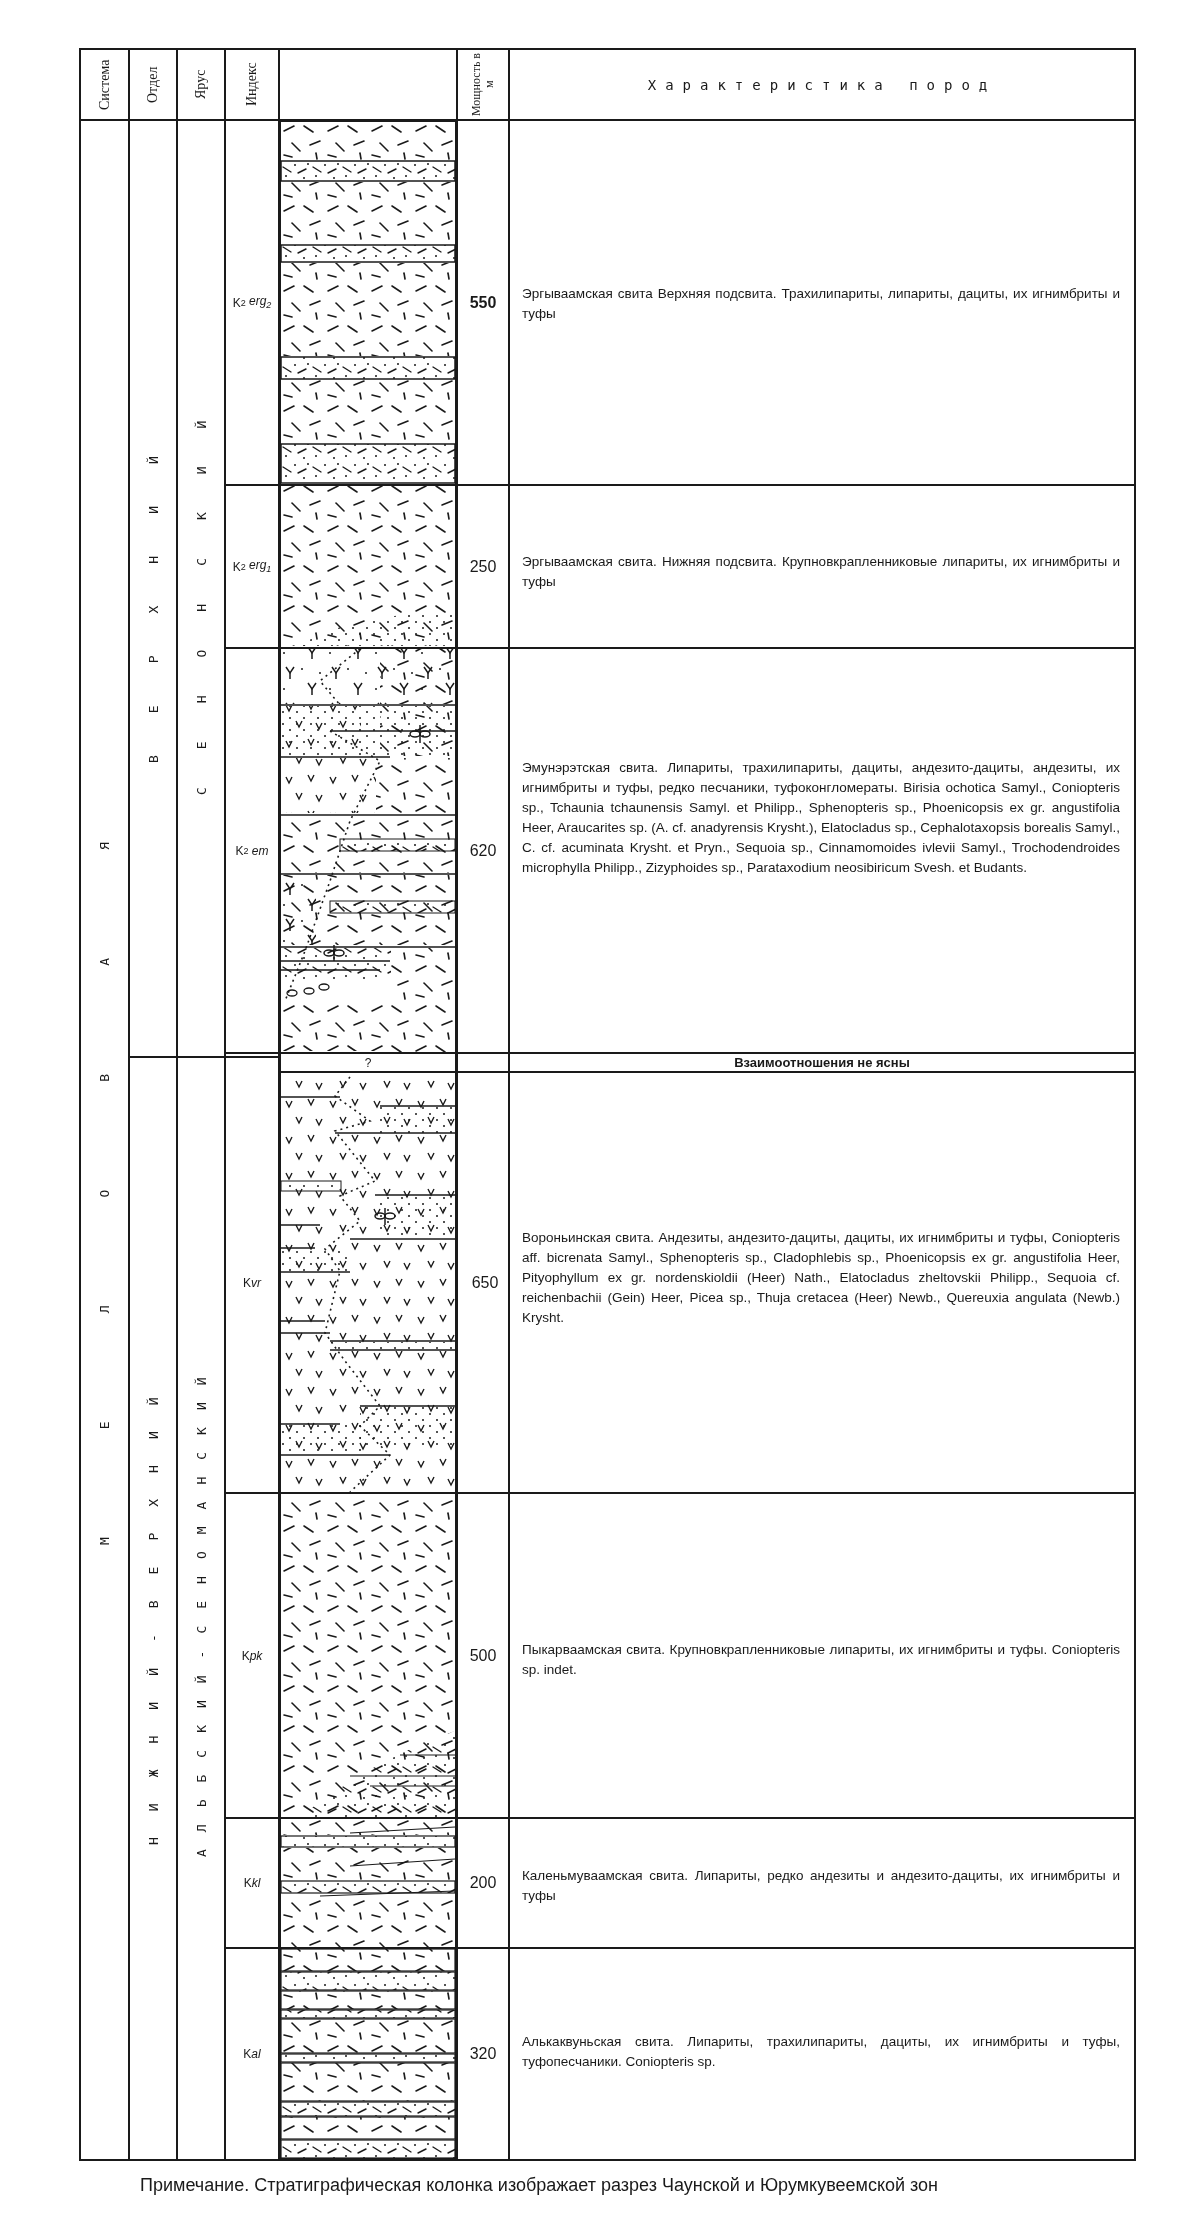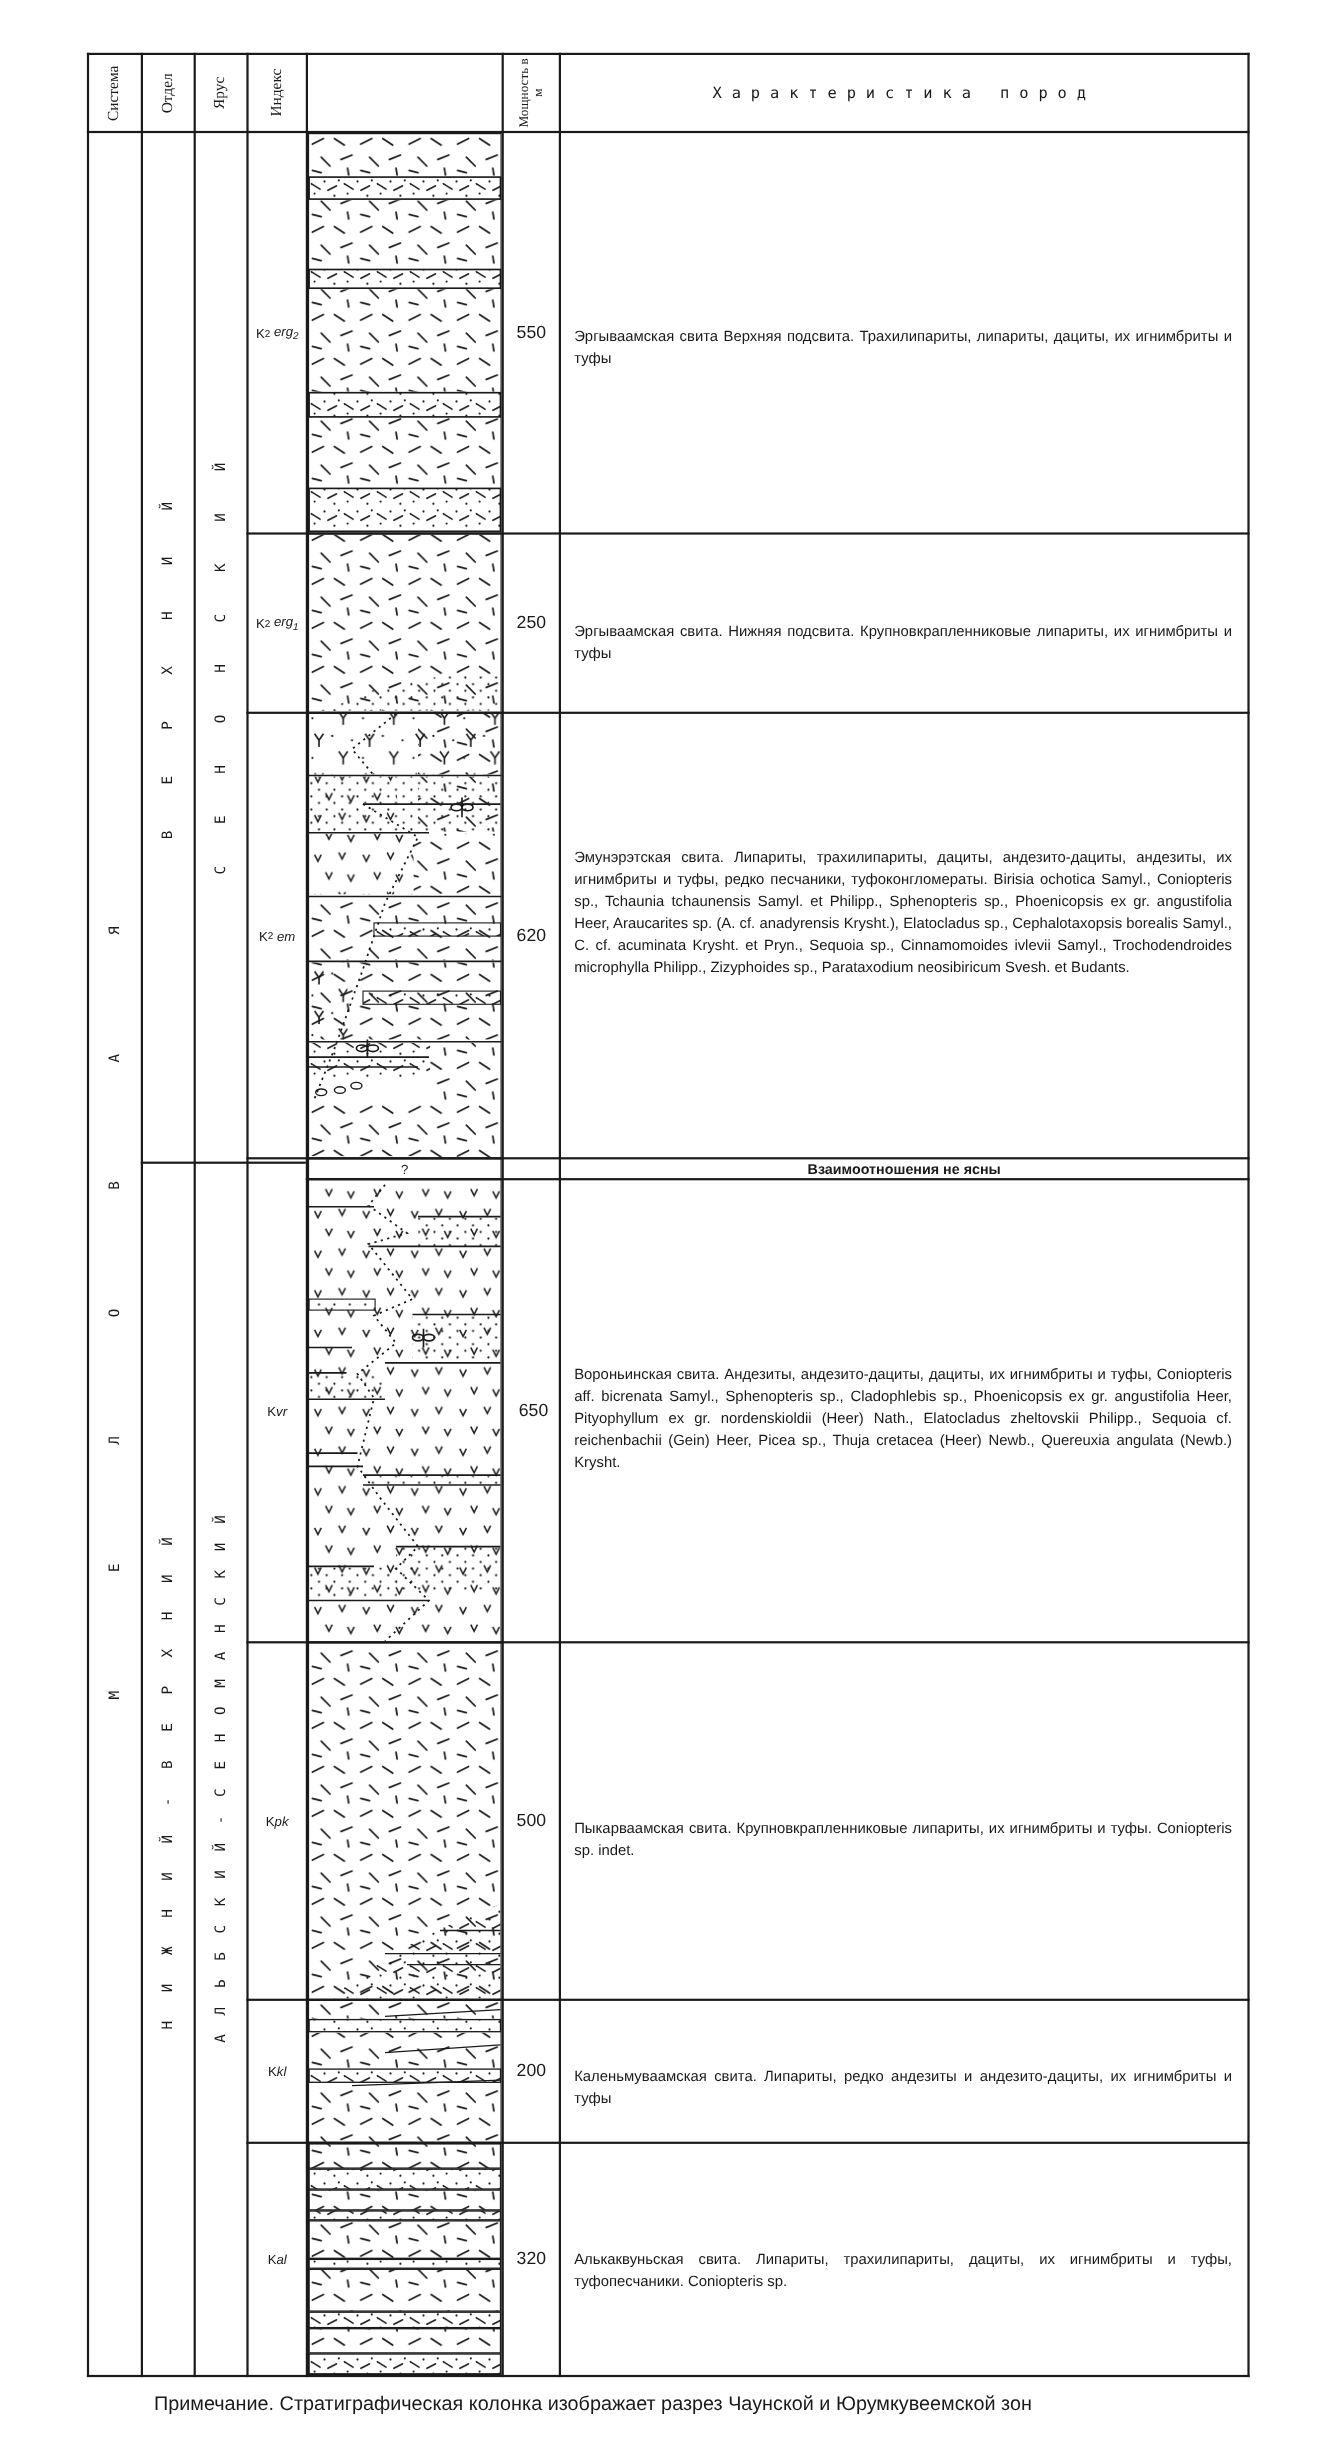--- a/index.html
+++ b/index.html
@@ -5,21 +5,21 @@
   html, body { margin:0; padding:0; background:#ffffff; }
   body { width:1200px; height:2234px; position:relative; font-family:"Liberation Serif", serif; color:#1a1a1a; overflow:hidden; }
   .line-h { position:absolute; height:2px; background:#1a1a1a; }
   .line-v { position:absolute; width:2px; background:#1a1a1a; }
   .hdr-vert { position:absolute; writing-mode:vertical-rl; transform:rotate(180deg); font-size:14px; display:flex; align-items:center; justify-content:center; text-align:center; }
   .spaced-vert { position:absolute; writing-mode:vertical-rl; transform:rotate(180deg); font-family:"DejaVu Sans Mono", monospace; font-size:13px; letter-spacing:26px; display:flex; align-items:center; justify-content:center; white-space:nowrap; }
   .idx { position:absolute; font-family:"Liberation Sans", sans-serif; font-size:12px; display:flex; align-items:center; justify-content:center; }
   .idx sub { font-size:9px; }
   .idx i { font-style:italic; }
   .thick { position:absolute; font-family:"Liberation Sans", sans-serif; font-size:16px; display:flex; align-items:center; justify-content:center; }
-  .desc { position:absolute; font-family:"Liberation Sans", sans-serif; font-size:13.5px; line-height:20px; text-align:justify;margin-top:12px; }
+  .desc { position:absolute; font-family:"Liberation Sans", sans-serif; font-size:13.5px; line-height:20px; text-align:justify; }
   .col-title { position:absolute; font-family:"DejaVu Sans Mono", monospace; font-size:14px; letter-spacing:9px; display:flex; align-items:center; justify-content:center; }
   .relation { position:absolute; font-family:"Liberation Sans", sans-serif; font-size:13px; font-weight:bold; display:flex; align-items:center; justify-content:center; }
   .note { position:absolute; font-family:"Liberation Sans", sans-serif; font-size:18px; }
   svg.litho { position:absolute; }
 </style>
 </head>
 <body>
 
 <div>
 
@@ -63,21 +63,21 @@
   <div class="spaced-vert" style="left:178px; top:1058px; width:46px; height:1101px; letter-spacing:17px;">АЛЬБСКИЙ-СЕНОМАНСКИЙ</div>
 
   <div class="idx" style="left:226px; top:121px; width:52px; height:363px;">K<sub>2</sub>&nbsp;<i>erg<sub>2</sub></i></div>
   <div class="idx" style="left:226px; top:486px; width:52px; height:161px;">K<sub>2</sub>&nbsp;<i>erg<sub>1</sub></i></div>
   <div class="idx" style="left:226px; top:649px; width:52px; height:403px;">K<sub>2</sub>&nbsp;<i>em</i></div>
   <div class="idx" style="left:226px; top:1073px; width:52px; height:419px;">K<i>vr</i></div>
   <div class="idx" style="left:226px; top:1494px; width:52px; height:323px;">K<i>pk</i></div>
   <div class="idx" style="left:226px; top:1819px; width:52px; height:128px;">K<i>kl</i></div>
   <div class="idx" style="left:226px; top:1949px; width:52px; height:210px;">K<i>al</i></div>
 
-  <div class="thick" style="left:458px; top:121px; width:50px; height:363px;">550</div>
+  <div class="thick" style="left:458px; top:121px; width:50px; height:363px;font-weight:bold;">550</div>
   <div class="thick" style="left:458px; top:486px; width:50px; height:161px;">250</div>
   <div class="thick" style="left:458px; top:649px; width:50px; height:403px;">620</div>
   <div class="thick" style="left:458px; top:1073px; width:54px; height:419px;">650</div>
   <div class="thick" style="left:458px; top:1494px; width:50px; height:323px;">500</div>
   <div class="thick" style="left:458px; top:1819px; width:50px; height:128px;">200</div>
   <div class="thick" style="left:458px; top:1949px; width:50px; height:210px;">320</div>
 
   <div class="relation" style="left:510px; top:1054px; width:624px; height:17px;">Взаимоотношения не ясны</div>
   <div class="relation" style="left:280px; top:1054px; width:176px; height:17px; font-weight:normal; font-size:12px;">?</div>
 

